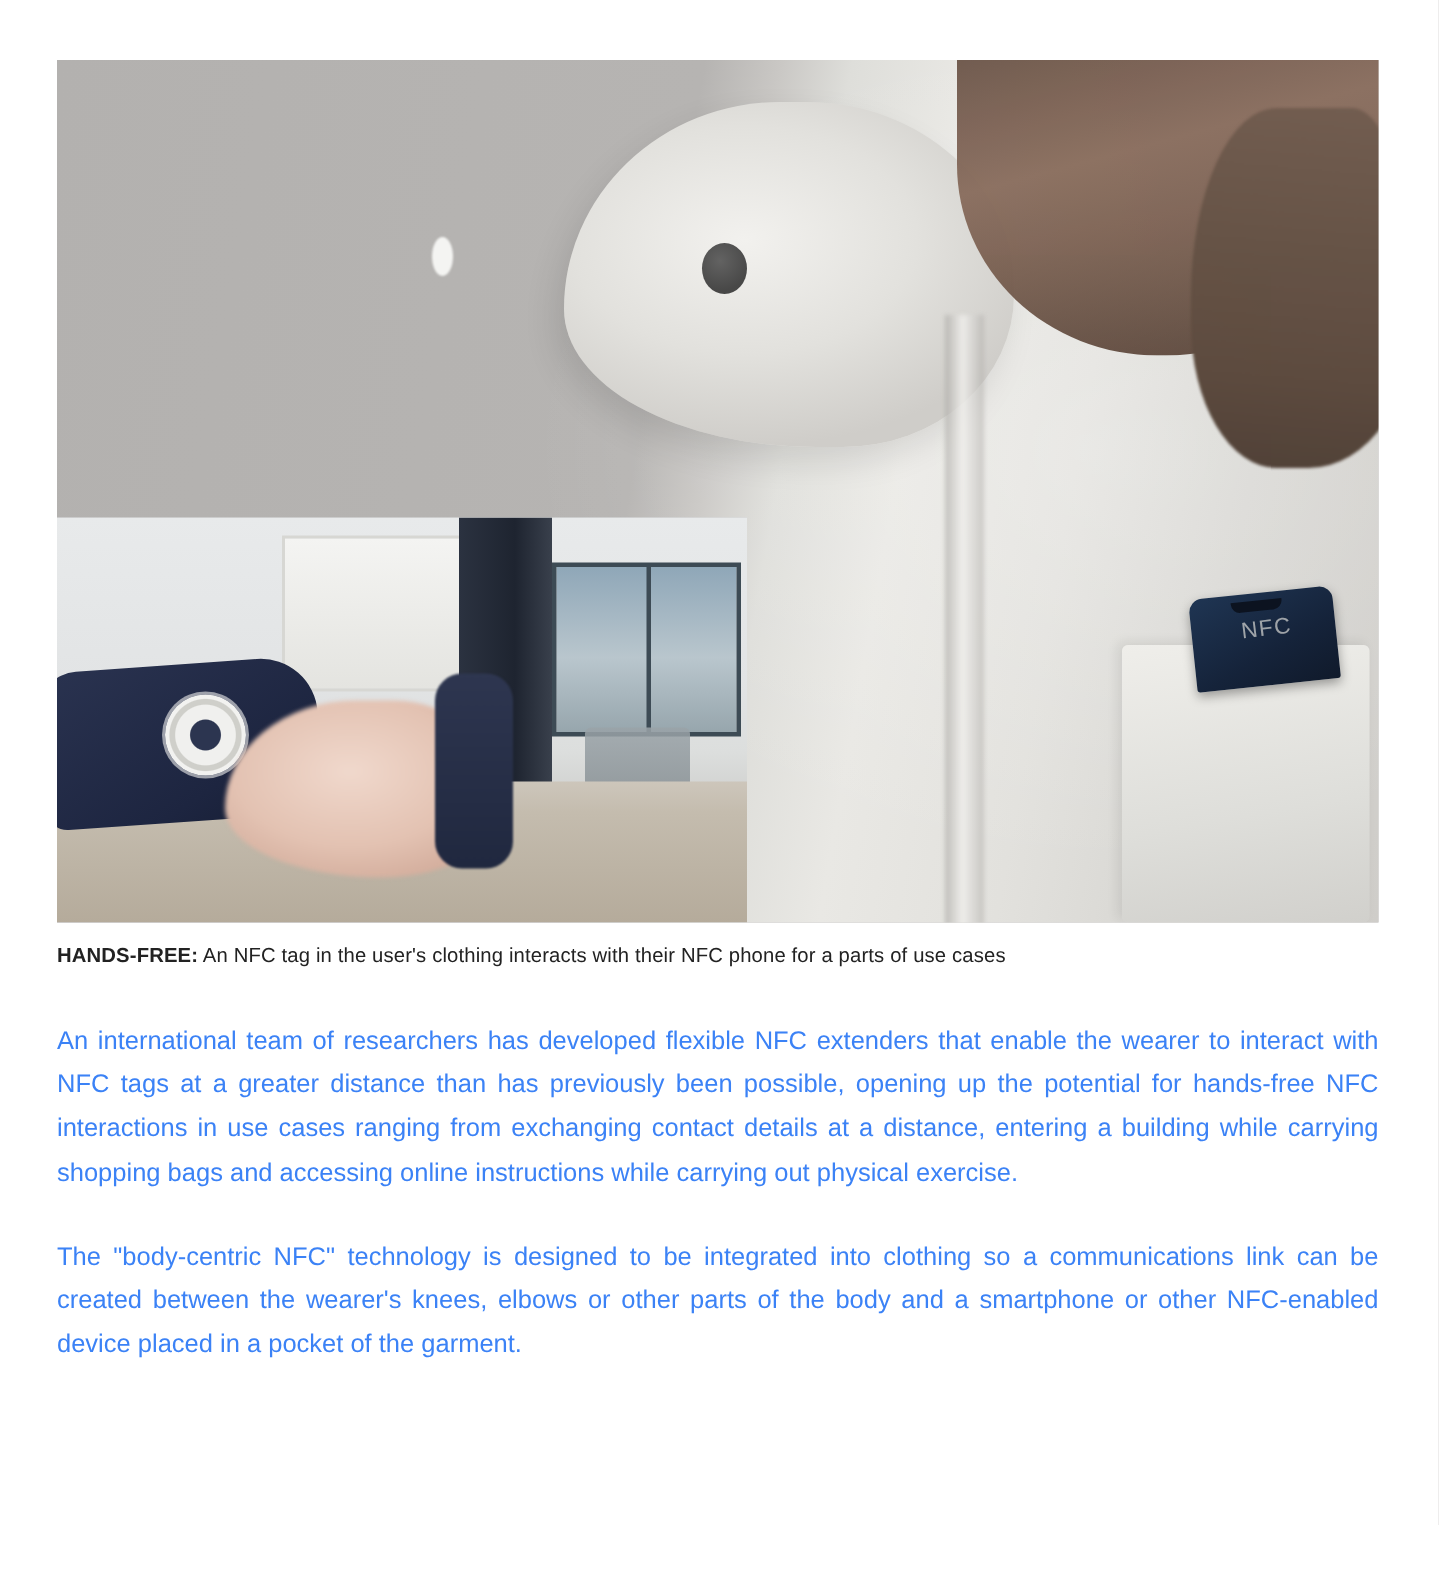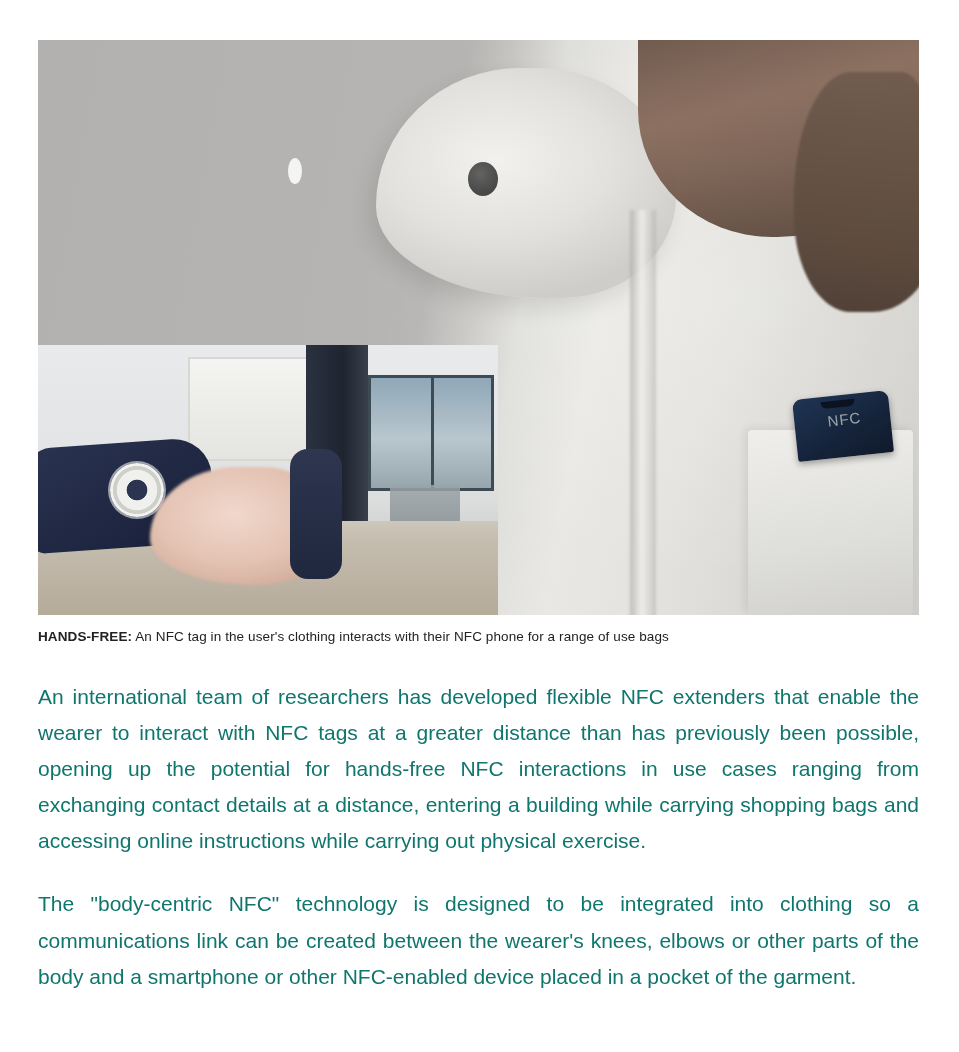--- a/index.html
+++ b/index.html
@@ -288,24 +288,24 @@
     text-align: right;
   }
 
   
   .body-copy {
     margin-top: 32px;
     width: 881px;
   }
   .body-copy p {
     margin: 0 0 27px 0;
-    font-size: 21px;
+    font-size: 17px;
     line-height: 1.72;
     text-align: justify;
-    color: #0f766e;
+    color: #3b82f6;
   }
   .body-copy p:last-child {
     margin-bottom: 0;
   }
 </style>
 </head>
 <body>
 
 <div class="article">
 
@@ -332,21 +332,21 @@
           <div class="inset-table"></div>
           <div class="inset-sleeve"></div>
           <div class="inset-patch"></div>
           <div class="inset-hand"></div>
           <div class="inset-thumb"></div>
         </div>
       </div>
 
     </div>
 
-    <figcaption class="figure-caption"><span class="lead">HANDS-FREE:</span><span> An NFC tag in the user's clothing interacts with their NFC phone for a range of use bags</span></figcaption>
+    <figcaption class="figure-caption"><span class="lead">HANDS-FREE:</span><span> An NFC tag in the user's clothing interacts with their NFC phone for a parts of use cases</span></figcaption>
   </figure>
 
   <div class="body-copy">
     <p>An international team of researchers has developed flexible NFC extenders that enable the wearer to interact with NFC tags at a greater distance than has previously been possible, opening up the potential for hands-free NFC interactions in use cases ranging from exchanging contact details at a distance, entering a building while carrying shopping bags and accessing online instructions while carrying out physical exercise.</p>
     <p>The "body-centric NFC" technology is designed to be integrated into clothing so a communications link can be created between the wearer's knees, elbows or other parts of the body and a smartphone or other NFC-enabled device placed in a pocket of the garment.</p>
   </div>
 
 </div>
 
 </body></html>

